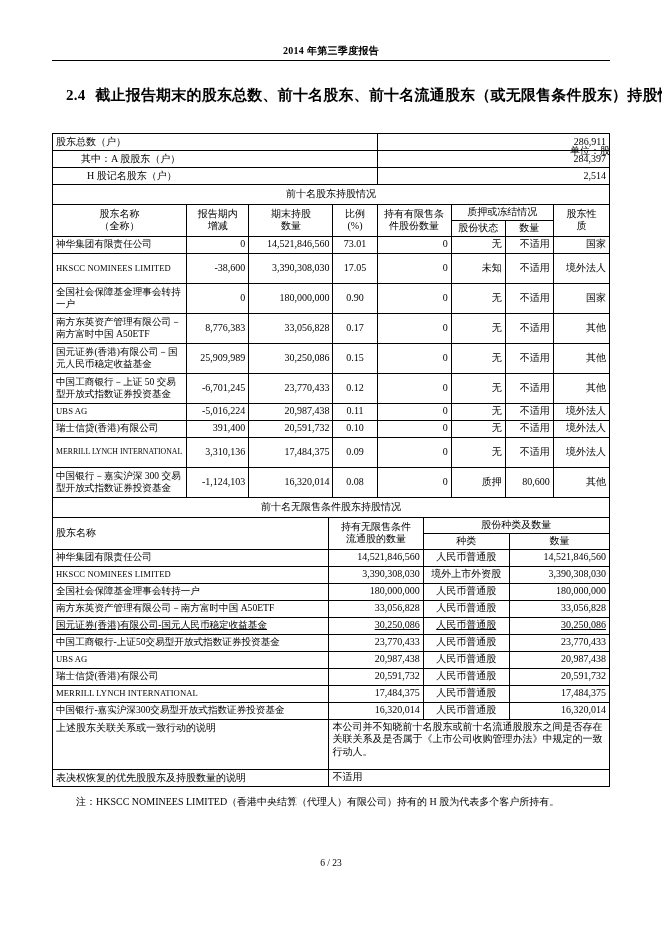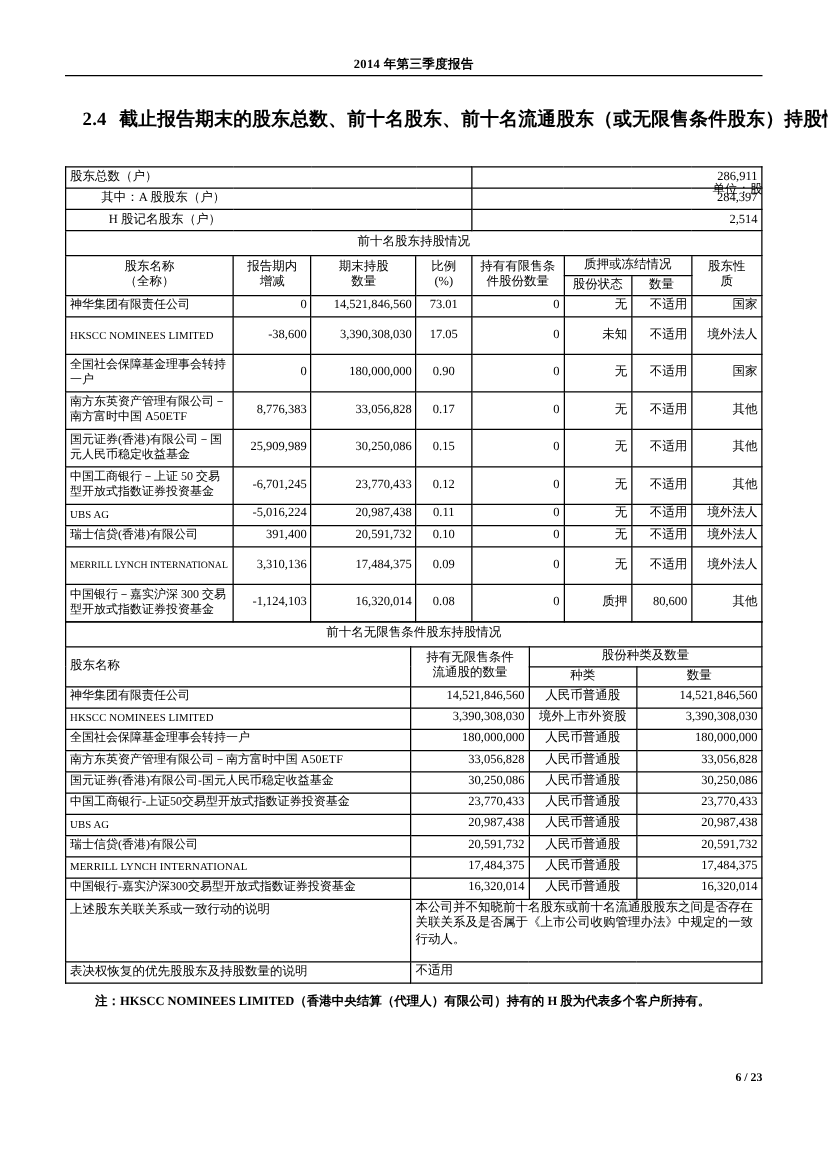--- a/index.html
+++ b/index.html
@@ -106,29 +106,28 @@
   }
 
   
   .note {
     position: absolute;
     left: 52px;
     width: 558px;
     font-size: 10px;
     line-height: 1.5;
     text-indent: 24px;
-    font-weight: bold;
   }
   .footer {
     position: absolute;
     left: 52px;
     width: 558px;
-    text-align: right;
+    text-align: center;
     font-size: 9.5px;
-    font-weight: bold;
+    font-weight: normal;
   }
   .stmt { line-height: 1.45; padding: 2px 4px; }
 </style>
 </head>
 <body>
 
 <div class="page">
 
   <div class="run-head">2014 年第三季度报告</div>
   <div class="run-head-rule"></div>
@@ -347,21 +346,21 @@
           <td class="r">180,000,000</td>
           <td class="c">人民币普通股</td>
           <td class="r">180,000,000</td>
         </tr>
         <tr style="height: 17px;">
           <td class="l nm">南方东英资产管理有限公司－南方富时中国 A50ETF</td>
           <td class="r">33,056,828</td>
           <td class="c">人民币普通股</td>
           <td class="r">33,056,828</td>
         </tr>
-        <tr style="height: 17px;">
+        <tr style="height: 17px; text-decoration: underline;">
           <td class="l nm">国元证券(香港)有限公司-国元人民币稳定收益基金</td>
           <td class="r">30,250,086</td>
           <td class="c">人民币普通股</td>
           <td class="r">30,250,086</td>
         </tr>
         <tr style="height: 17px;">
           <td class="l nm">中国工商银行-上证50交易型开放式指数证券投资基金</td>
           <td class="r">23,770,433</td>
           <td class="c">人民币普通股</td>
           <td class="r">23,770,433</td>

